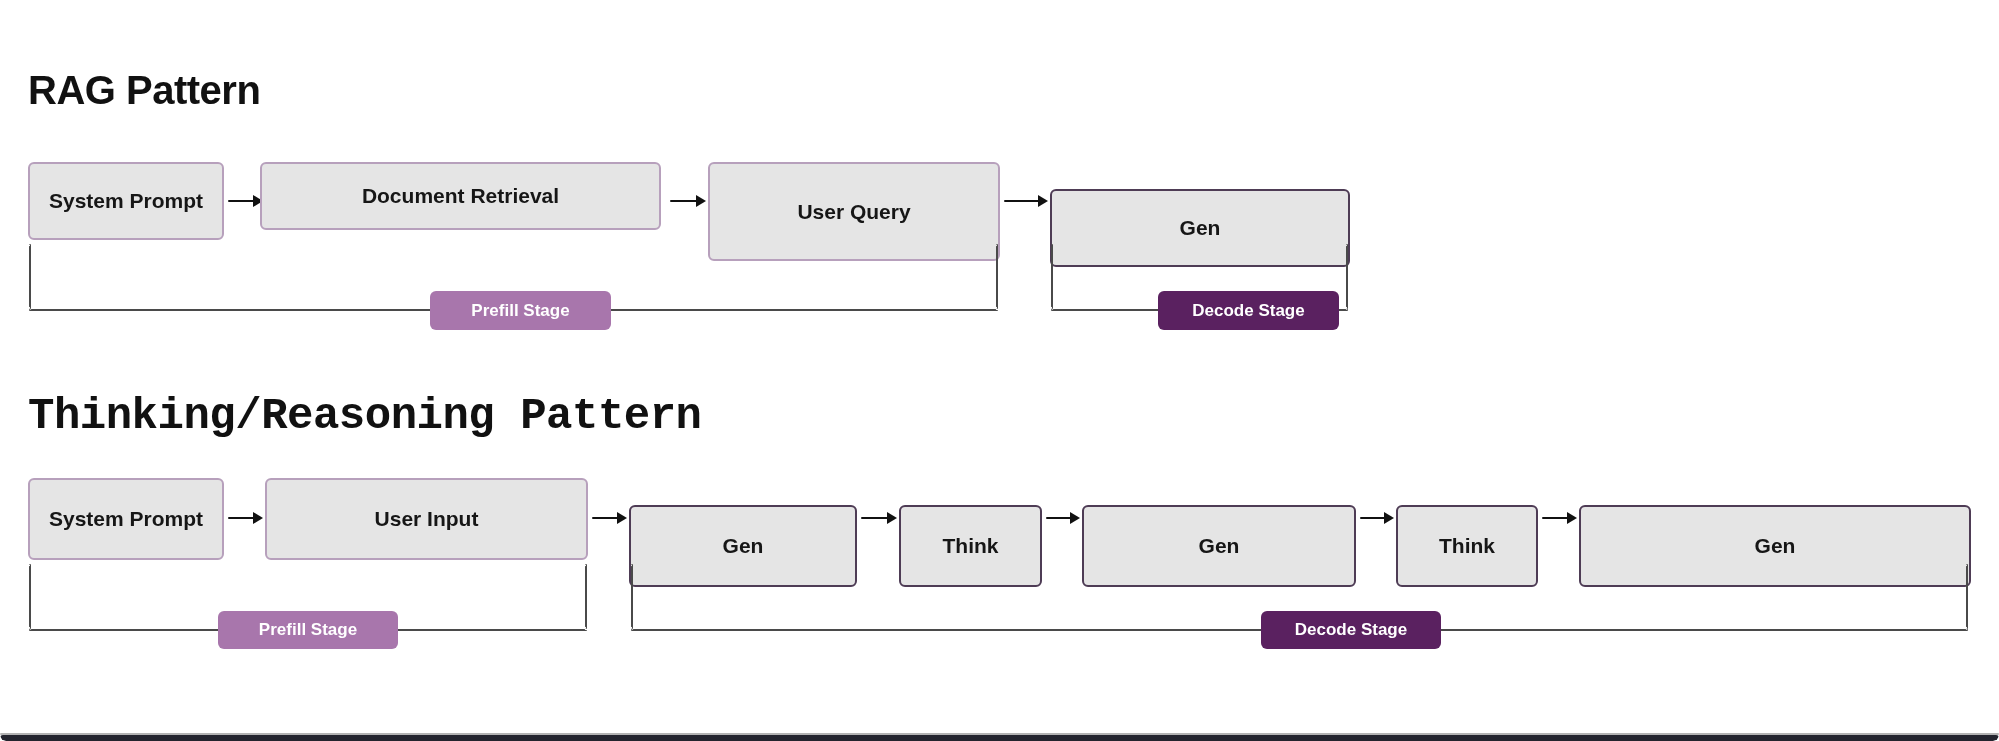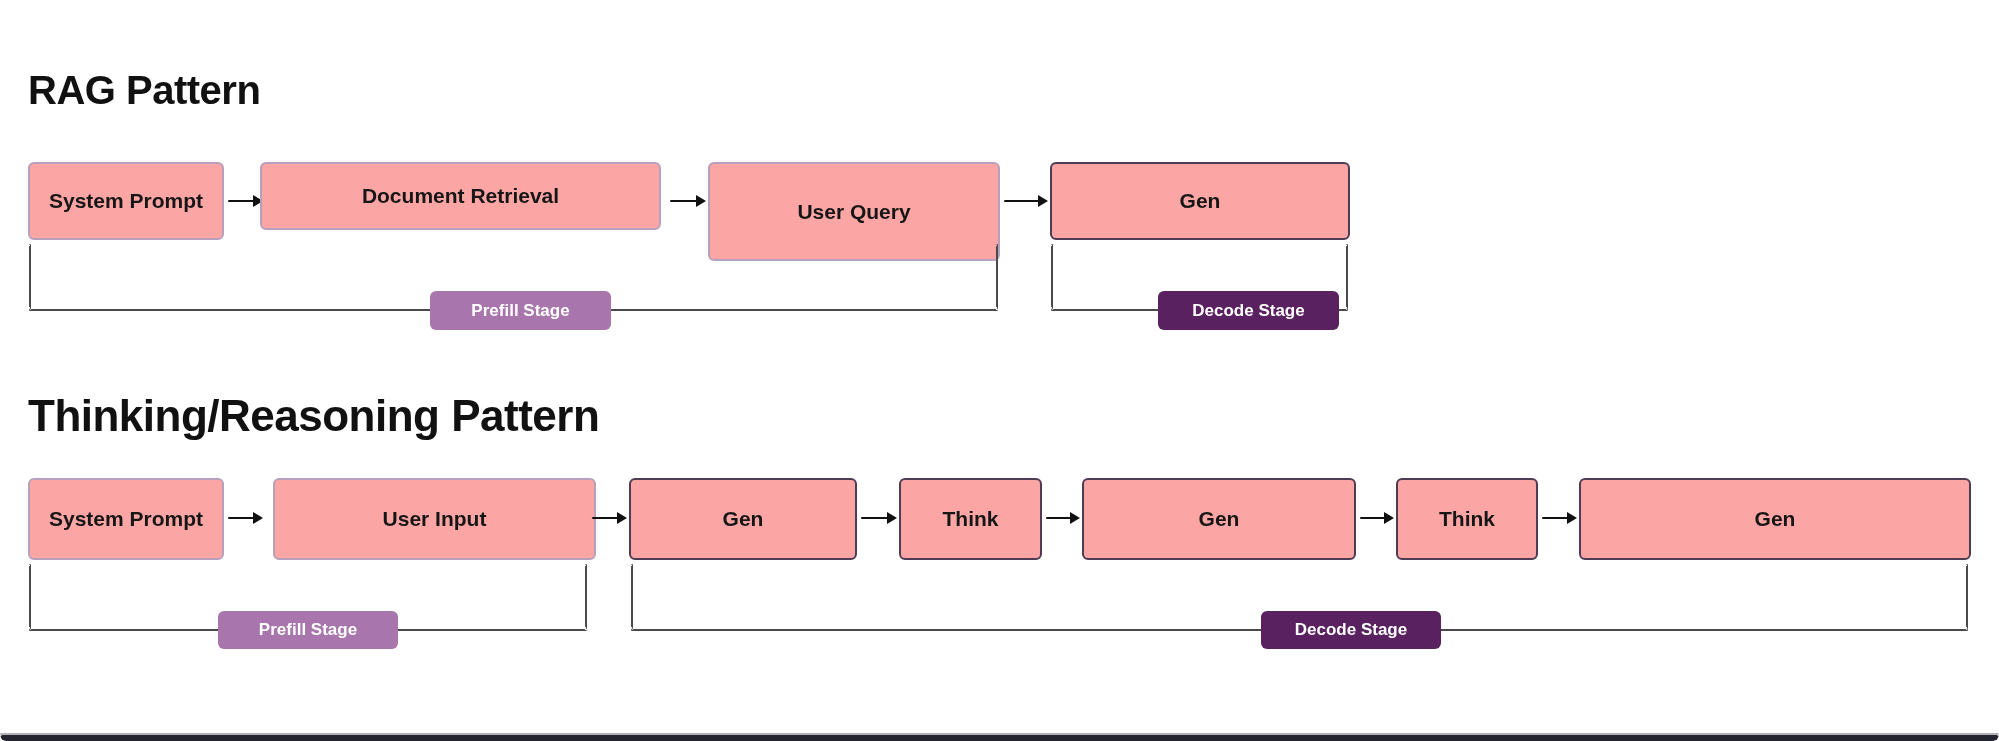--- a/index.html
+++ b/index.html
@@ -28,27 +28,27 @@
     position:absolute;
     font-weight:700;
     color:var(--title-text);
     letter-spacing:-0.5px;
     white-space:nowrap;
   }
   .title.t1{font-size:40px;line-height:44px;}
   .title.t2{font-size:44px;line-height:48px;}
   .box{
     position:absolute;
-    background:#fca5a5;
+    background:#e5e5e5;
     border:2px solid var(--box-border-light);
     display:flex;align-items:center;justify-content:center;
     font-weight:700;font-size:21px;color:#161616;
     white-space:nowrap;
   }
-  .box.dark{border-color:var(--box-border-dark);}
+  .box.dark{border-color:var(--box-border-dark);margin-top:27px;}
   .arrow{
     position:absolute;
     height:2px;background:var(--arrow);
   }
   .arrow::after{
     content:"";position:absolute;right:-2px;top:-5px;
     border-left:10px solid var(--arrow);
     border-top:6px solid transparent;
     border-bottom:6px solid transparent;
   }
@@ -96,25 +96,25 @@
   <div class="riser" style="left:29px;top:244px;height:65px;"></div>
   <div class="riser" style="left:996px;top:244px;height:65px;"></div>
   <div class="hline" style="left:29px;top:309px;width:969px;"></div>
   <div class="badge prefill" style="left:430px;top:291px;width:181px;height:39px;">Prefill Stage</div>
 
   <div class="riser" style="left:1051px;top:244px;height:65px;"></div>
   <div class="riser" style="left:1346px;top:244px;height:65px;"></div>
   <div class="hline" style="left:1051px;top:309px;width:297px;"></div>
   <div class="badge decode" style="left:1110px;top:291px;width:181px;height:39px;">Decode Stage</div>
 
-  <div class="title t2" style="left:28px;top:392px;">Thinking/Reasoning Pattern</div>
+  <div class="title t2" style="left:28px;top:392px;font-family:Liberation Mono, monospace;">Thinking/Reasoning Pattern</div>
 
   <div class="box light" style="left:28px;top:478px;width:196px;height:82px;">System Prompt</div>
   <div class="arrow" style="left:228px;top:517px;width:33px;"></div>
-  <div class="box light" style="left:265px;top:478px;width:323px;height:82px;margin-left:8px;">User Input</div>
+  <div class="box light" style="left:265px;top:478px;width:323px;height:82px;">User Input</div>
   <div class="arrow" style="left:592px;top:517px;width:33px;"></div>
   <div class="box dark" style="left:629px;top:478px;width:228px;height:82px;">Gen</div>
   <div class="arrow" style="left:861px;top:517px;width:34px;"></div>
   <div class="box dark" style="left:899px;top:478px;width:143px;height:82px;">Think</div>
   <div class="arrow" style="left:1046px;top:517px;width:32px;"></div>
   <div class="box dark" style="left:1082px;top:478px;width:274px;height:82px;">Gen</div>
   <div class="arrow" style="left:1360px;top:517px;width:32px;"></div>
   <div class="box dark" style="left:1396px;top:478px;width:142px;height:82px;">Think</div>
   <div class="arrow" style="left:1542px;top:517px;width:33px;"></div>
   <div class="box dark" style="left:1579px;top:478px;width:392px;height:82px;">Gen</div>

